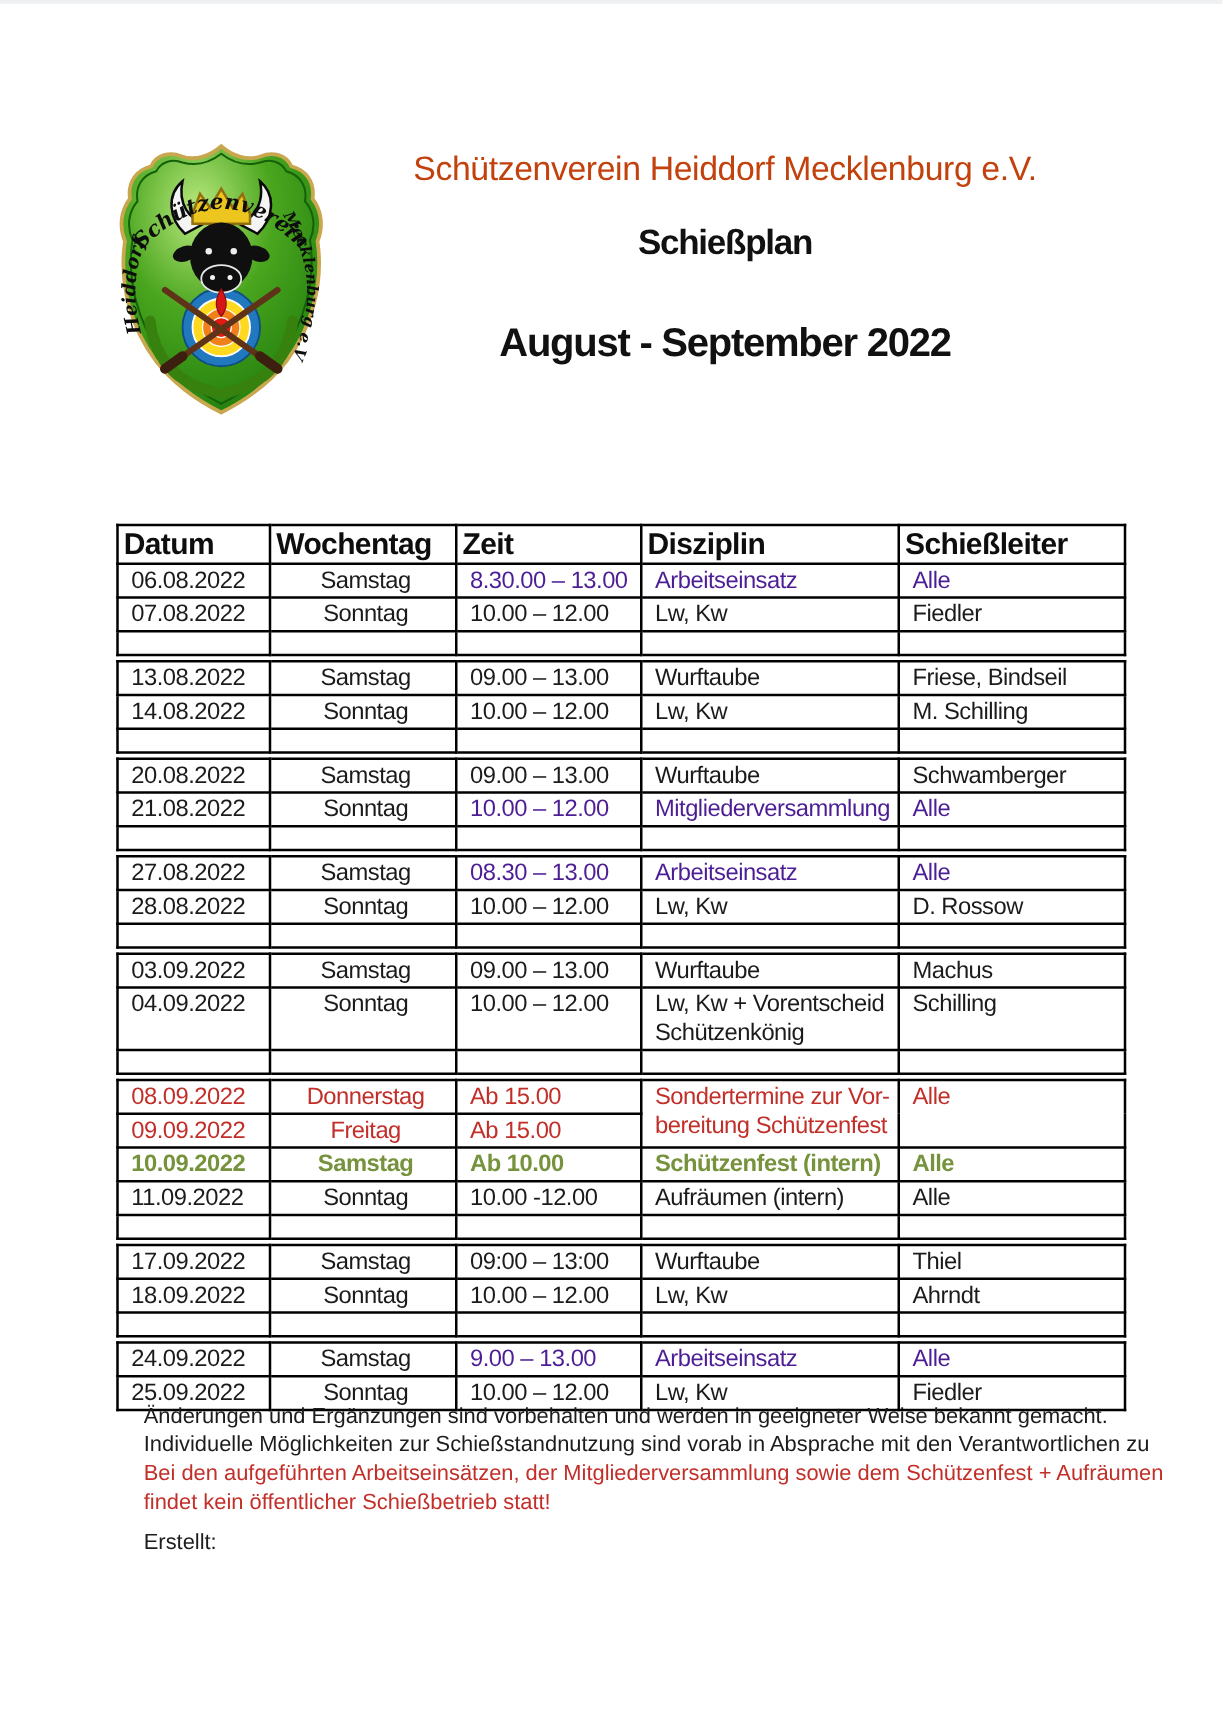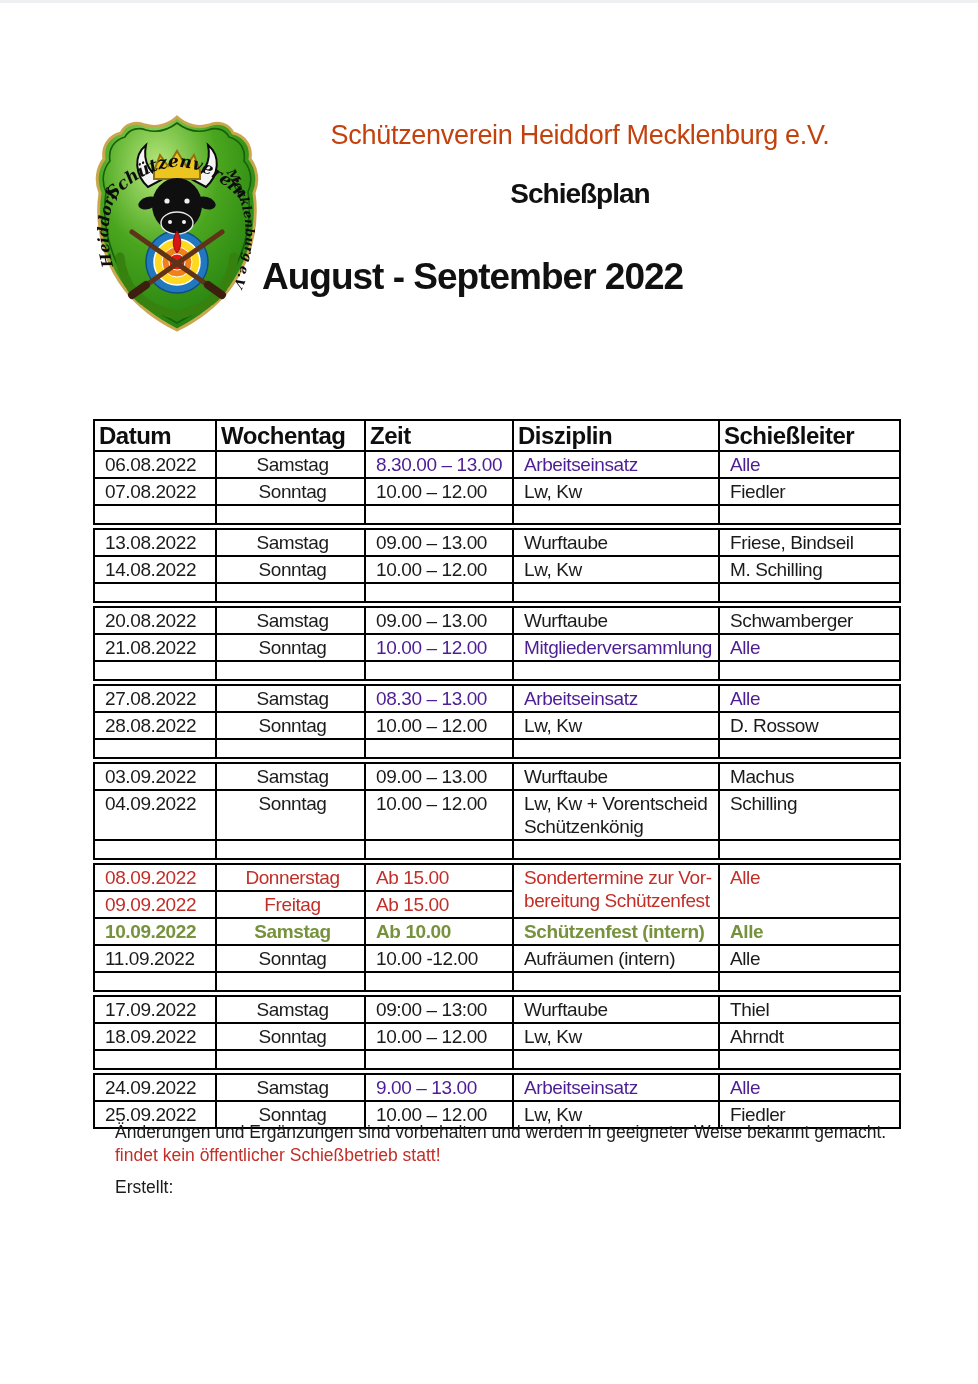--- a/index.html
+++ b/index.html
@@ -9,22 +9,22 @@
     font-family:"Liberation Sans", sans-serif;color:#1c1c1c;overflow:hidden;
   }
   body::before{content:"";position:absolute;top:0;left:0;right:0;height:3px;background:#eef0f1;}
 
   
   .logo{position:absolute;left:82px;top:110px;width:190px;height:228px;}
   .club-name{position:absolute;left:262px;top:120px;width:636px;text-align:center;
     font-size:27px;letter-spacing:-0.3px;color:#c2410c;}
   .doc-title{position:absolute;left:262px;top:178px;width:636px;text-align:center;
     font-size:28px;font-weight:700;letter-spacing:-1px;color:#111;}
-  .doc-subtitle{position:absolute;left:262px;top:256px;width:636px;text-align:left;
-    font-size:37px;font-weight:700;letter-spacing:-1px;color:#111;}
+  .doc-subtitle{position:absolute;left:262px;top:256px;width:636px;text-align:center;
+    font-size:32px;font-weight:700;letter-spacing:-1px;color:#111;}
 
   
   table.schedule{position:absolute;left:93px;top:419px;border-collapse:collapse;table-layout:fixed;}
   .schedule th,.schedule td{border:2px solid #000;}
   .schedule th{
     height:29px;font-size:24px;font-weight:700;text-align:left;
     letter-spacing:-0.5px;padding:0 4px;color:#0e0e0e;
   }
   .schedule td{
     height:23px;font-size:19px;line-height:23px;letter-spacing:-0.4px;
@@ -339,15 +339,17 @@
     <td class="c-tag">Sonntag</td>
     <td>10.00 – 12.00</td>
     <td>Lw, Kw</td>
     <td>Fiedler</td>
   </tr>
 </tbody>
   </table>
 
 <div class="notes">
   <div class="line">Änderungen und Ergänzungen sind vorbehalten und werden in geeigneter Weise bekannt gemacht.</div>
+  <div class="line">Individuelle Möglichkeiten zur Schießstandnutzung sind vorab in Absprache mit den Verantwortlichen zu</div>
+  <div class="line red">Bei den aufgeführten Arbeitseinsätzen, der Mitgliederversammlung sowie dem Schützenfest + Aufräumen</div>
   <div class="line red">findet kein öffentlicher Schießbetrieb statt!</div>
   <div class="line created">Erstellt:</div>
 </div>
 
 </body></html>

